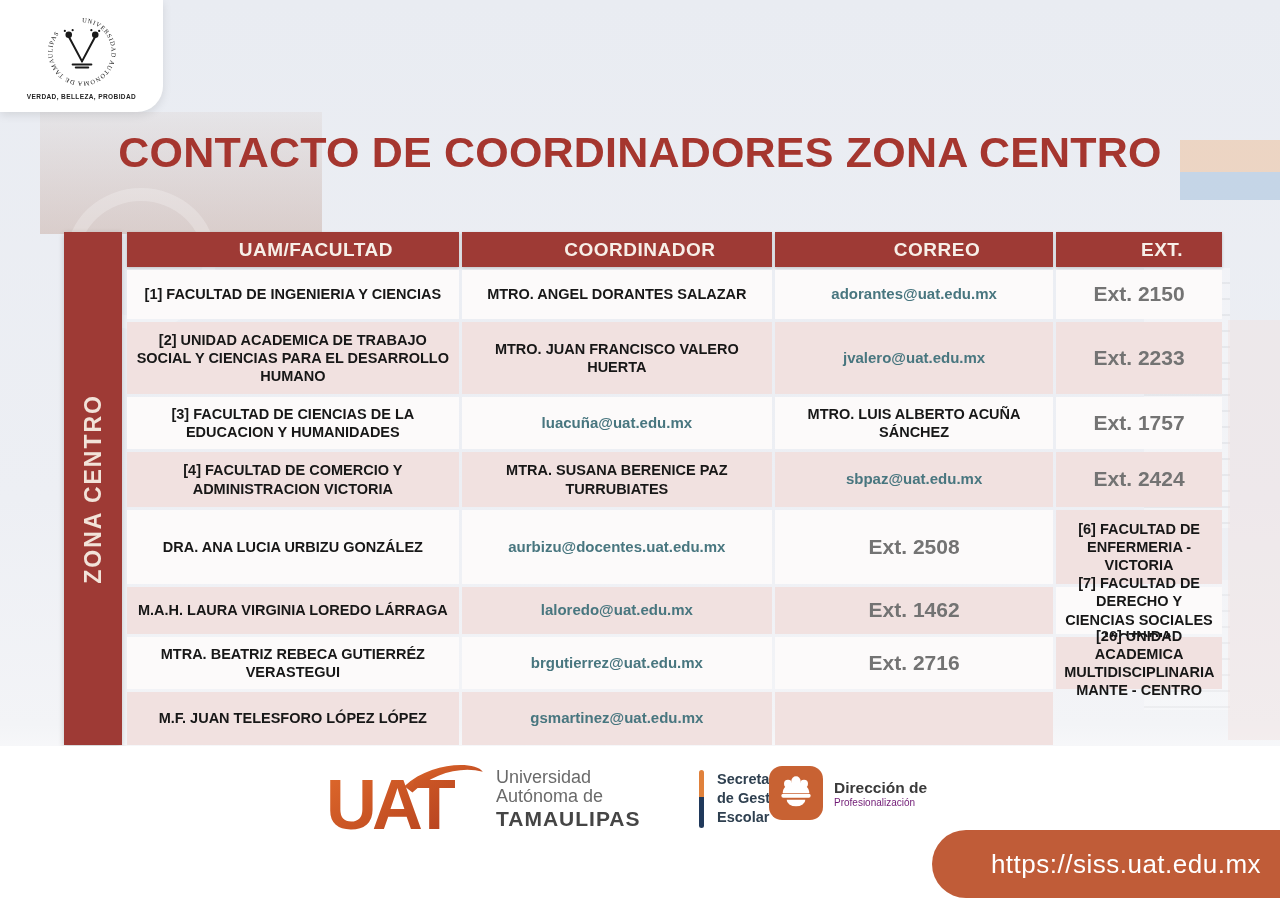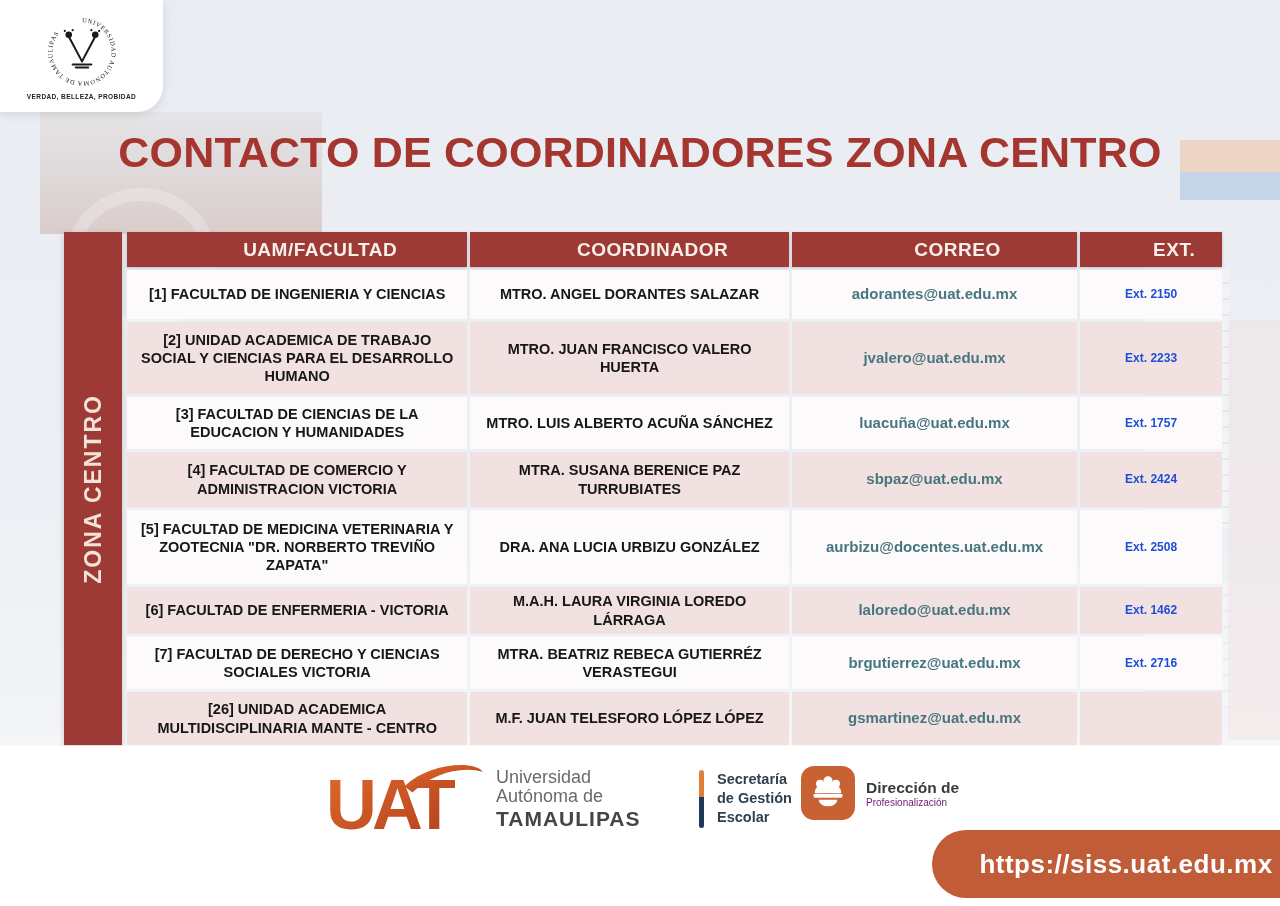--- a/index.html
+++ b/index.html
@@ -62,46 +62,46 @@
     box-shadow:0 1px 3px rgba(0,0,0,.2);
     padding-left:46px;
   }
   .td{
     display:flex; align-items:center; justify-content:center; text-align:center;
     padding:2px 8px; line-height:1.25;
   }
   .row-even{ background:#FCFAFA; }
   .row-odd{ background:#F1E1E0; }
   .cell-faculty, .cell-coordinator{ font-size:14.5px; font-weight:bold; color:#171717; }
-  .cell-ext{ font-size:12px; font-weight:bold; color:#1d4ed8; }
+  .cell-ext{ font-size:21px; font-weight:bold; color:#737373; }
   .email-link{ font-size:15px; font-weight:bold; color:#48767F; cursor:pointer; }
 
   
   .footer{ position:absolute; left:0; top:746px; width:1280px; height:160px; background:#ffffff; }
   .uat-group{ position:absolute; left:326px; top:12px; display:flex; align-items:center; gap:10px; }
   .uat-text{ line-height:1.1; }
   .uat-text .l1,.uat-text .l2{ font-size:18px; color:#6a6a6a; }
   .uat-text .l3{ font-size:21px; font-weight:bold; color:#454545; letter-spacing:1px; }
   .sec-group{ position:absolute; left:652px; top:24px; display:flex; gap:13px;margin-left:47px; }
   .sec-bar{ width:5px; height:58px; border-radius:3px;
     background:linear-gradient(180deg,#E0813B 0 46%, #20395B 46% 100%); }
   .sec-text div{ font-size:14.5px; font-weight:bold; color:#2F4050; line-height:1.3; }
-  .dir-group{ position:absolute; left:801px; top:20px; display:flex; align-items:center; gap:11px; }
+  .dir-group{ position:absolute; left:769px; top:20px; display:flex; align-items:center; gap:11px; }
   .dir-icon{ width:54px; height:54px; border-radius:13px; background:#C86233;
     display:flex; align-items:center; justify-content:center; }
   .dir-text .l1{ font-size:15.5px; font-weight:bold; color:#3a3a3a; }
   .dir-text .l2{ font-size:10px; color:#701a75; }
 
   
   .ribbon{
     position:absolute; right:0; bottom:8px; width:348px; height:68px;
     background:#C05C38; border-radius:36px 0 0 36px;
     display:flex; align-items:center; justify-content:center;
   }
-  .ribbon span{ color:#fff; font-weight:bold; font-size:26px; letter-spacing:.5px;margin-left:40px; }
+  .ribbon span{ color:#fff; font-weight:normal; font-size:26px; letter-spacing:.5px;margin-left:40px; }
 </style>
 </head>
 <body>
 
 <div class="stage">
 
   <div class="bg-art art-left-photo"></div>
   <div class="bg-art art-seal-ghost"></div>
   <div class="bg-art art-orange-strip"></div>
   <div class="bg-art art-blue-strip"></div>
@@ -156,34 +156,33 @@
       <div class="td row-even cell-ext">Ext. 2150</div>
 
       <div class="td row-odd cell-faculty">[2] UNIDAD ACADEMICA DE TRABAJO SOCIAL Y CIENCIAS PARA EL DESARROLLO HUMANO</div>
       <div class="td row-odd cell-coordinator">MTRO. JUAN FRANCISCO VALERO HUERTA</div>
       <div class="td row-odd">
           <span class="email-link">jvalero@uat.edu.mx</span>
         </div>
       <div class="td row-odd cell-ext">Ext. 2233</div>
 
       <div class="td row-even cell-faculty">[3] FACULTAD DE CIENCIAS DE LA EDUCACION Y HUMANIDADES</div>
+      <div class="td row-even">
+          <span class="email-link">luacuña@uat.edu.mx</span>
+        </div>
       <div class="td row-even cell-coordinator">MTRO. LUIS ALBERTO ACUÑA SÁNCHEZ</div>
-      <div class="td row-even">
-          <span class="email-link">luacuña@uat.edu.mx</span>
-        </div>
       <div class="td row-even cell-ext">Ext. 1757</div>
 
       <div class="td row-odd cell-faculty">[4] FACULTAD DE COMERCIO Y ADMINISTRACION VICTORIA</div>
       <div class="td row-odd cell-coordinator">MTRA. SUSANA BERENICE PAZ TURRUBIATES</div>
       <div class="td row-odd">
           <span class="email-link">sbpaz@uat.edu.mx</span>
         </div>
       <div class="td row-odd cell-ext">Ext. 2424</div>
 
-      <div class="td row-even cell-faculty">[5] FACULTAD DE MEDICINA VETERINARIA Y ZOOTECNIA "DR. NORBERTO TREVIÑO ZAPATA"</div>
       <div class="td row-even cell-coordinator">DRA. ANA LUCIA URBIZU GONZÁLEZ</div>
       <div class="td row-even">
           <span class="email-link">aurbizu@docentes.uat.edu.mx</span>
         </div>
       <div class="td row-even cell-ext">Ext. 2508</div>
 
       <div class="td row-odd cell-faculty">[6] FACULTAD DE ENFERMERIA - VICTORIA</div>
       <div class="td row-odd cell-coordinator">M.A.H. LAURA VIRGINIA LOREDO LÁRRAGA</div>
       <div class="td row-odd">
           <span class="email-link">laloredo@uat.edu.mx</span>

